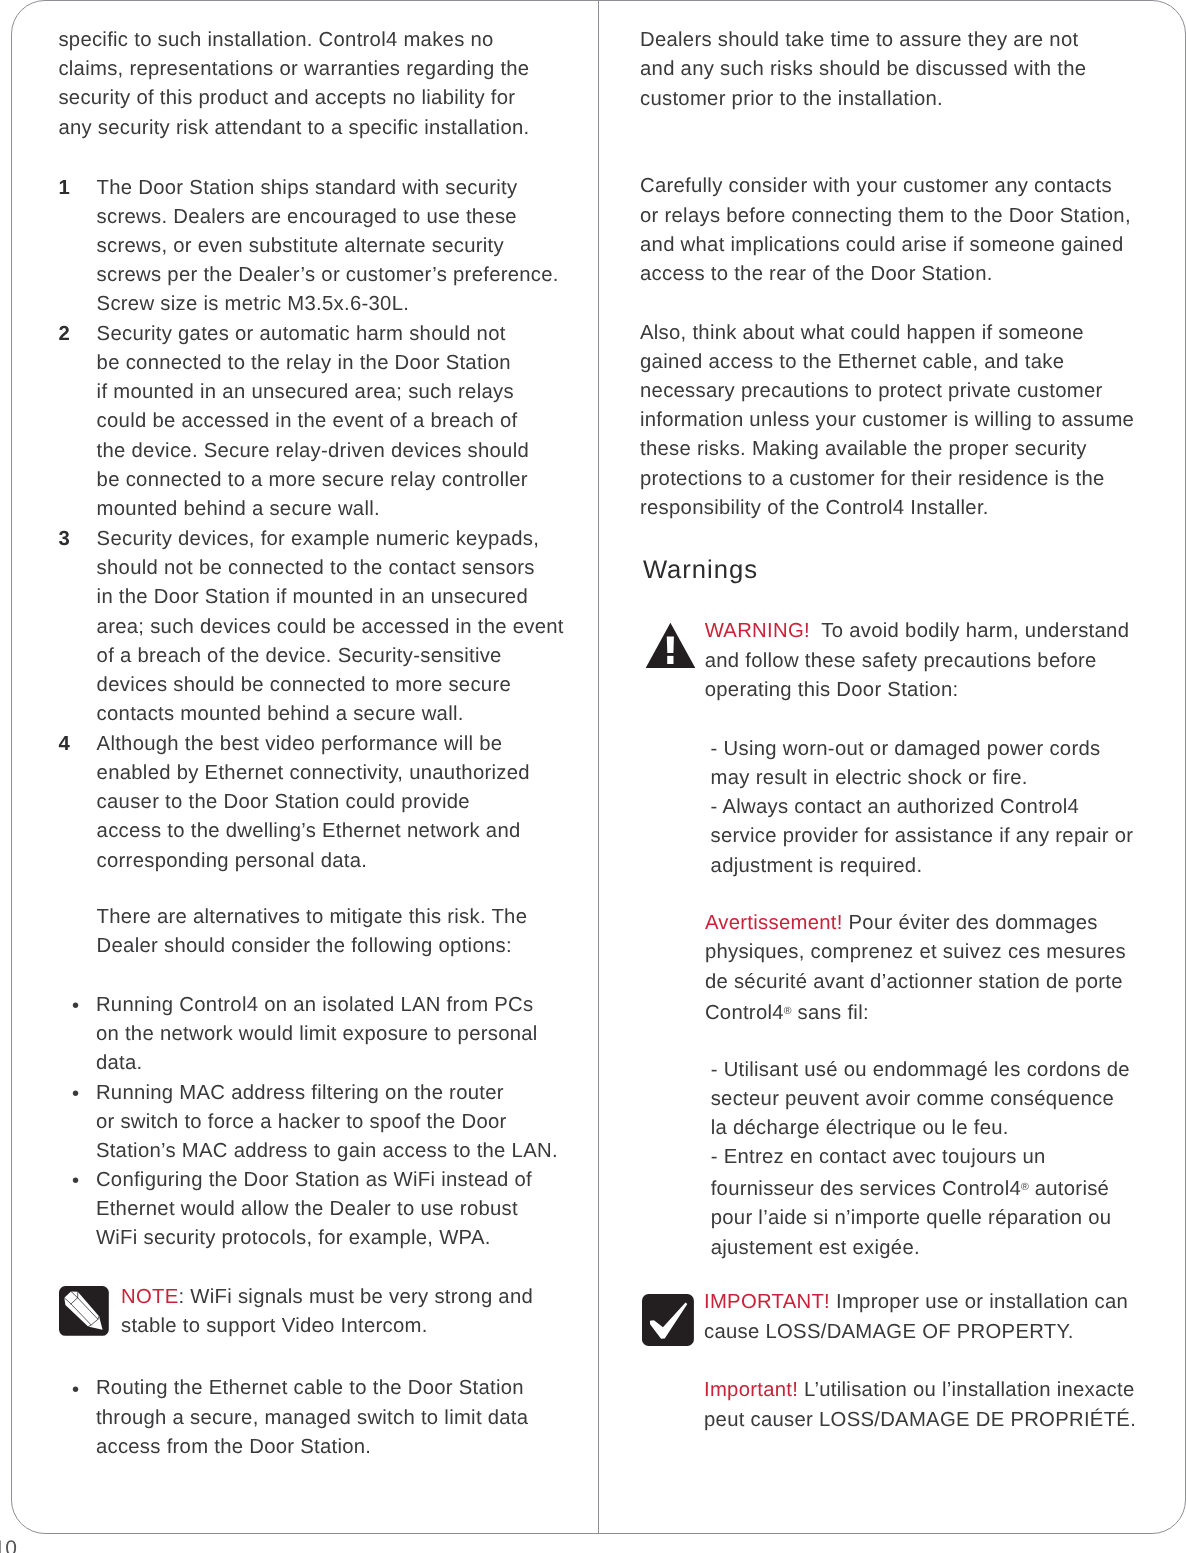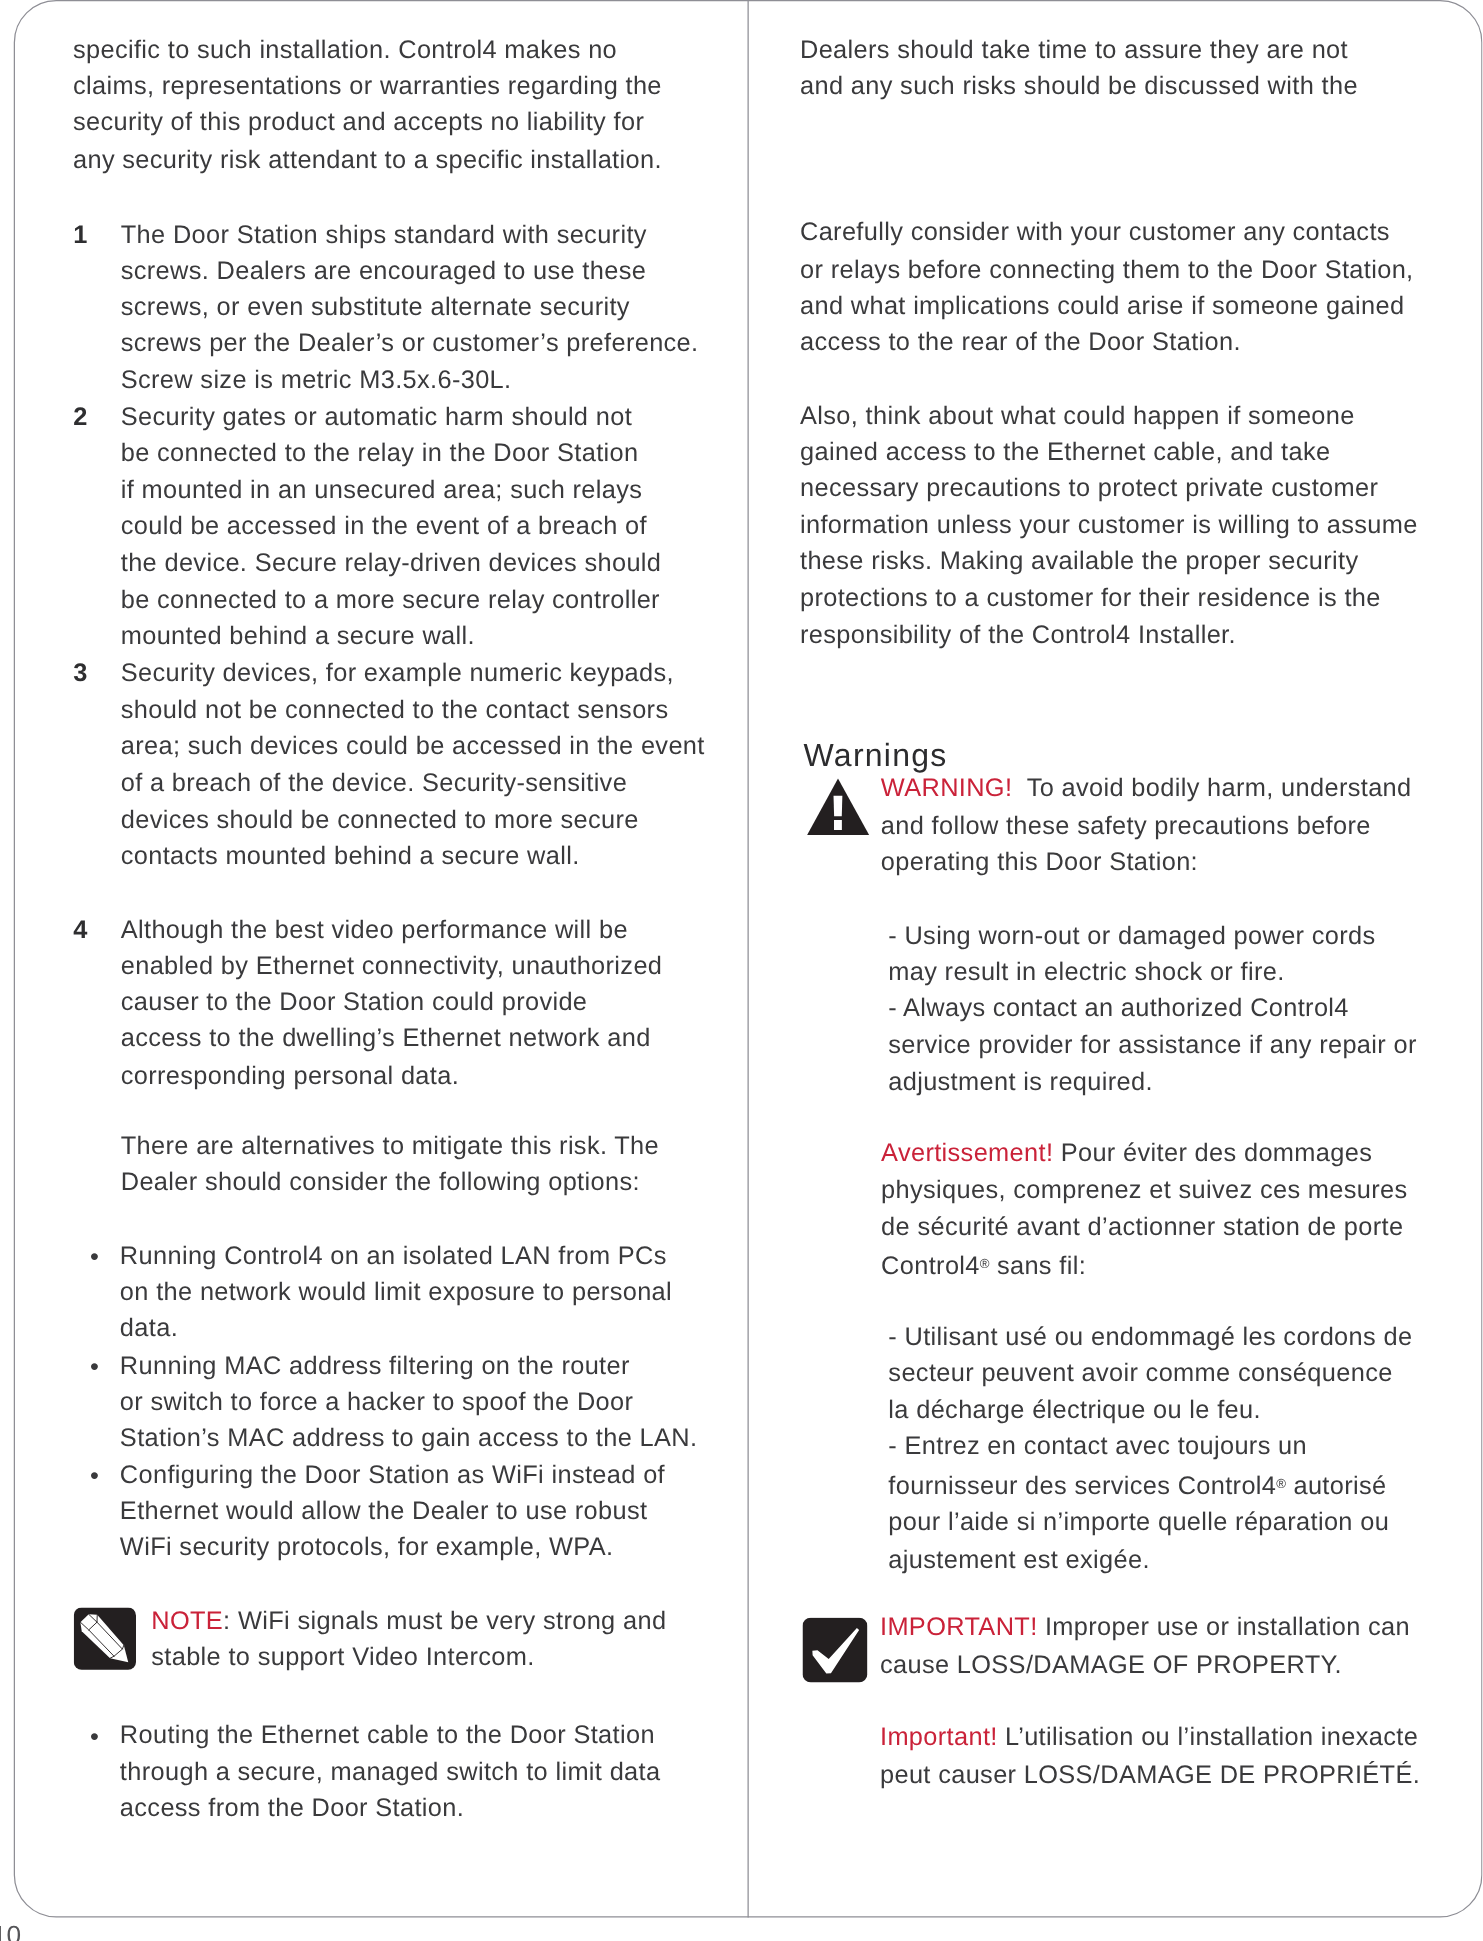--- a/index.html
+++ b/index.html
@@ -18,21 +18,21 @@
 
   .blk{position:absolute;font-size:20.3px;line-height:29.24px;color:#3a3a3c;
        white-space:nowrap;letter-spacing:0.014em;}
   .ln{display:block;}
   .marker{position:absolute;}
   .num{left:-38.0px;font-weight:bold;color:#2e2e30;}
   .bul{left:-23.9px;top:1.9px;}
   .pre{white-space:pre;}
   .red{color:#ca2239;}
   .heading{position:absolute;font-size:25.6px;line-height:29.24px;color:#2c2c2e;
-           white-space:nowrap;letter-spacing:1.0px;margin-top:35px;}
+           white-space:nowrap;letter-spacing:1.0px;}
   .pagenum{position:absolute;font-size:21px;line-height:21px;color:#555558;}
   .sup{font-size:0.52em;vertical-align:0.52em;letter-spacing:0;}
   .icon{position:absolute;}
 </style>
 </head>
 <body>
 
 <div id="page">
 
   <div class="page-frame"></div>
@@ -62,20 +62,21 @@
     <span class="ln">could be accessed in the event of a breach of</span>
     <span class="ln">the device. Secure relay-driven devices should</span>
     <span class="ln">be connected to a more secure relay controller</span>
     <span class="ln">mounted behind a secure wall.</span>
   </div>
 
   <div class="blk" style="left:96.6px;top:524.9px">
     <span class="marker num">3</span>
     <span class="ln">Security devices, for example numeric keypads,</span>
     <span class="ln">should not be connected to the contact sensors</span>
+    <span class="ln">in the Door Station if mounted in an unsecured</span>
     <span class="ln">area; such devices could be accessed in the event</span>
     <span class="ln">of a breach of the device. Security-sensitive</span>
     <span class="ln">devices should be connected to more secure</span>
     <span class="ln">contacts mounted behind a secure wall.</span>
   </div>
 
   <div class="blk" style="left:96.6px;top:729.6px">
     <span class="marker num">4</span>
     <span class="ln">Although the best video performance will be</span>
     <span class="ln">enabled by Ethernet connectivity, unauthorized</span>
@@ -132,20 +133,21 @@
   <div class="blk" style="left:95.9px;top:1374.3px">
     <span class="marker bul">•</span>
     <span class="ln">Routing the Ethernet cable to the Door Station</span>
     <span class="ln">through a secure, managed switch to limit data</span>
     <span class="ln">access from the Door Station.</span>
   </div>
 
   <div class="blk" style="left:640.0px;top:26.1px">
     <span class="ln">Dealers should take time to assure they are not</span>
     <span class="ln">and any such risks should be discussed with the</span>
+    <span class="ln">customer prior to the installation.</span>
   </div>
 
   <div class="blk" style="left:640.0px;top:172.3px">
     <span class="ln">Carefully consider with your customer any contacts</span>
     <span class="ln">or relays before connecting them to the Door Station,</span>
     <span class="ln">and what implications could arise if someone gained</span>
     <span class="ln">access to the rear of the Door Station.</span>
   </div>
 
   <div class="blk" style="left:640.0px;top:318.5px">

